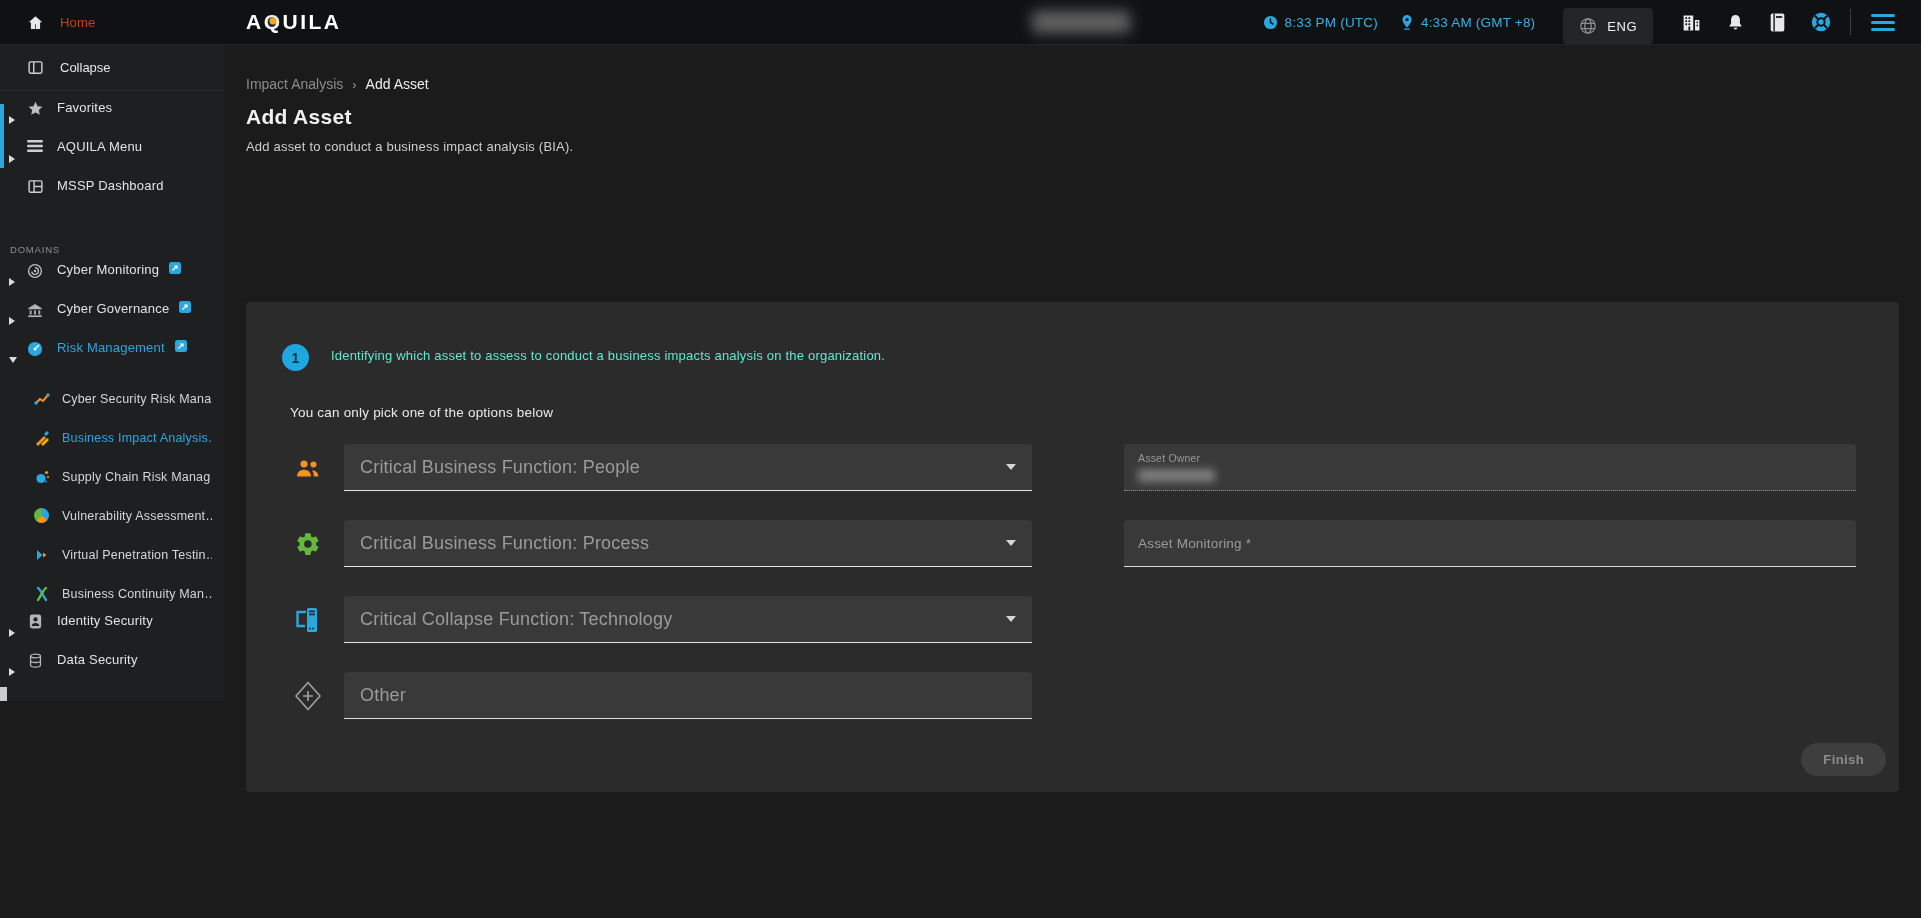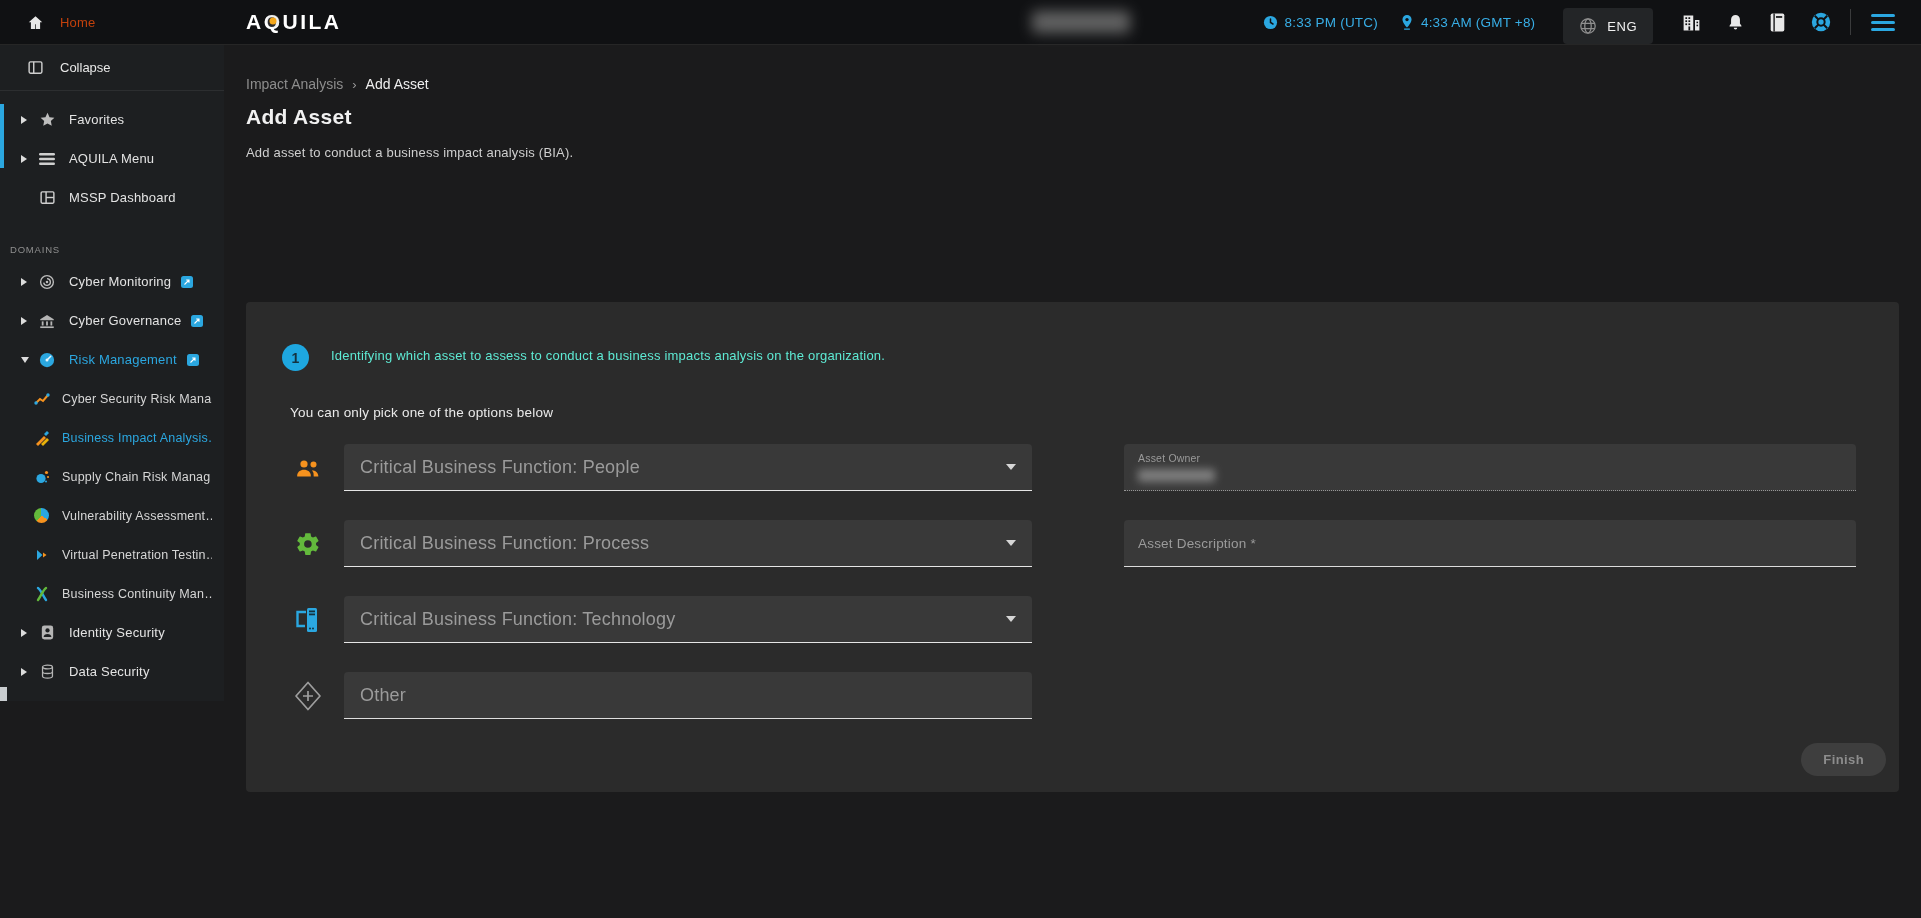--- a/index.html
+++ b/index.html
@@ -59,21 +59,21 @@
   }
   .side-scroll-thumb { position:absolute; left:0; top:59px; width:4px; height:64px; background:#2ba7e0; z-index:6; }
   .side-scroll-corner { position:absolute; left:0; bottom:0; width:7px; height:14px; background:#c9cdd0; z-index:6; }
   .collapse-row {
     height:46px; display:flex; align-items:center; gap:16px; padding-left:27px;
     border-bottom:1px solid #2c2e30; cursor:pointer;
   }
   .collapse-row .label { font-size:13px; color:#e8e8e8; }
   .nav { padding-top:9px; }
   .nav-row {
-    height:39px; display:flex; align-items:center; padding-left:21px;
+    height:39px; display:flex; padding-left:9px;
     cursor:pointer; position:relative;
   }
   .nav-gutter { width:15px; display:flex; align-items:center; }
   .nav-icon { width:22px; display:flex; justify-content:center; margin-right:11px; }
   .nav-label { font-size:13px; color:#e3e3e3; letter-spacing:.2px; white-space:nowrap; }
   .nav-label.blue { color:#2ba7e0; }
   .ext { margin-left:10px; display:flex; }
   .domains-heading {
     margin:27px 0 7px 10px; font-size:9.5px; color:#8f8f8f; letter-spacing:.8px;
   }
@@ -90,21 +90,21 @@
   .tri-down  { width:0; height:0; border-left:4.5px solid transparent; border-right:4.5px solid transparent; border-top:6px solid #dcdcdc; }
 
   
   .main { position:absolute; left:224px; top:45px; width:1697px; height:873px; background:#1b1b1c; }
   .content-head { padding:31px 0 0 22px; }
   .breadcrumb { display:flex; align-items:center; gap:9px; font-size:14px; }
   .breadcrumb .parent { color:#8d8d8d; cursor:pointer; }
   .breadcrumb .sep { color:#9a9a9a; font-size:13px; }
   .breadcrumb .current { color:#efefef; }
   .page-title { margin-top:13px; font-size:21px; font-weight:600; color:#f1f1f1; letter-spacing:.3px; }
-  .page-subtitle { margin-top:16px; font-size:13px; color:#cfcfcf; letter-spacing:.2px; }
+  .page-subtitle { margin-top:10px; font-size:13px; color:#cfcfcf; letter-spacing:.2px; }
 
   .card {
     position:absolute; left:22px; top:257px; width:1653px; height:490px;
     background:#2b2b2b; border-radius:4px;
   }
   .step-header { position:absolute; left:36px; top:42px; display:flex; }
   .step-circle {
     width:27px; height:27px; border-radius:50%; background:#1ea7e0;
     color:#14323f; font-size:14px; font-weight:600;
     display:flex; align-items:center; justify-content:center; flex:0 0 27px;
@@ -517,21 +517,21 @@
           <svg width="28" height="30" viewBox="0 0 28 30">
               <path d="M12 7H3.5v14H11" fill="none" stroke="#2ba7e0" stroke-width="2.4"></path>
               <rect x="13" y="3" width="10" height="24" rx="1.5" fill="#2ba7e0"></rect>
               <rect x="15" y="5.5" width="6" height="1.8" fill="#14323f"></rect>
               <rect x="15" y="8.5" width="6" height="1.8" fill="#14323f"></rect>
               <circle cx="16" cy="23.5" r="1" fill="#14323f"></circle>
               <circle cx="19" cy="23.5" r="1" fill="#14323f"></circle>
             </svg>
         </span>
         <div class="opt-box">
-          <span class="opt-label">Critical Business Function: Technology</span>
+          <span class="opt-label">Critical Collapse Function: Technology</span>
           <span class="caret-down"></span>
         </div>
       </div>
 
       <div class="opt-row">
         <span class="opt-icon">
           <svg width="30" height="32" viewBox="0 0 30 32" fill="none" stroke="#9e9e9e" stroke-width="1.7">
               <path d="M15 2.5 27 16 15 29.5 3 16z" stroke-linejoin="round"></path>
               <path d="M15 11v10M10 16h10"></path>
             </svg>
@@ -542,19 +542,19 @@
       </div>
 
     </div>
 
     <div class="fields-col">
       <div class="field-owner">
         <div class="f-label">Asset Owner</div>
         <div class="owner-blur"></div>
       </div>
       <div class="field-desc">
-        <span class="f-placeholder">Asset Description *</span>
+        <span class="f-placeholder">Asset Monitoring *</span>
       </div>
     </div>
 
     <button class="finish-btn" disabled="">Finish</button>
   </section>
 </main>
 
 </body></html>

